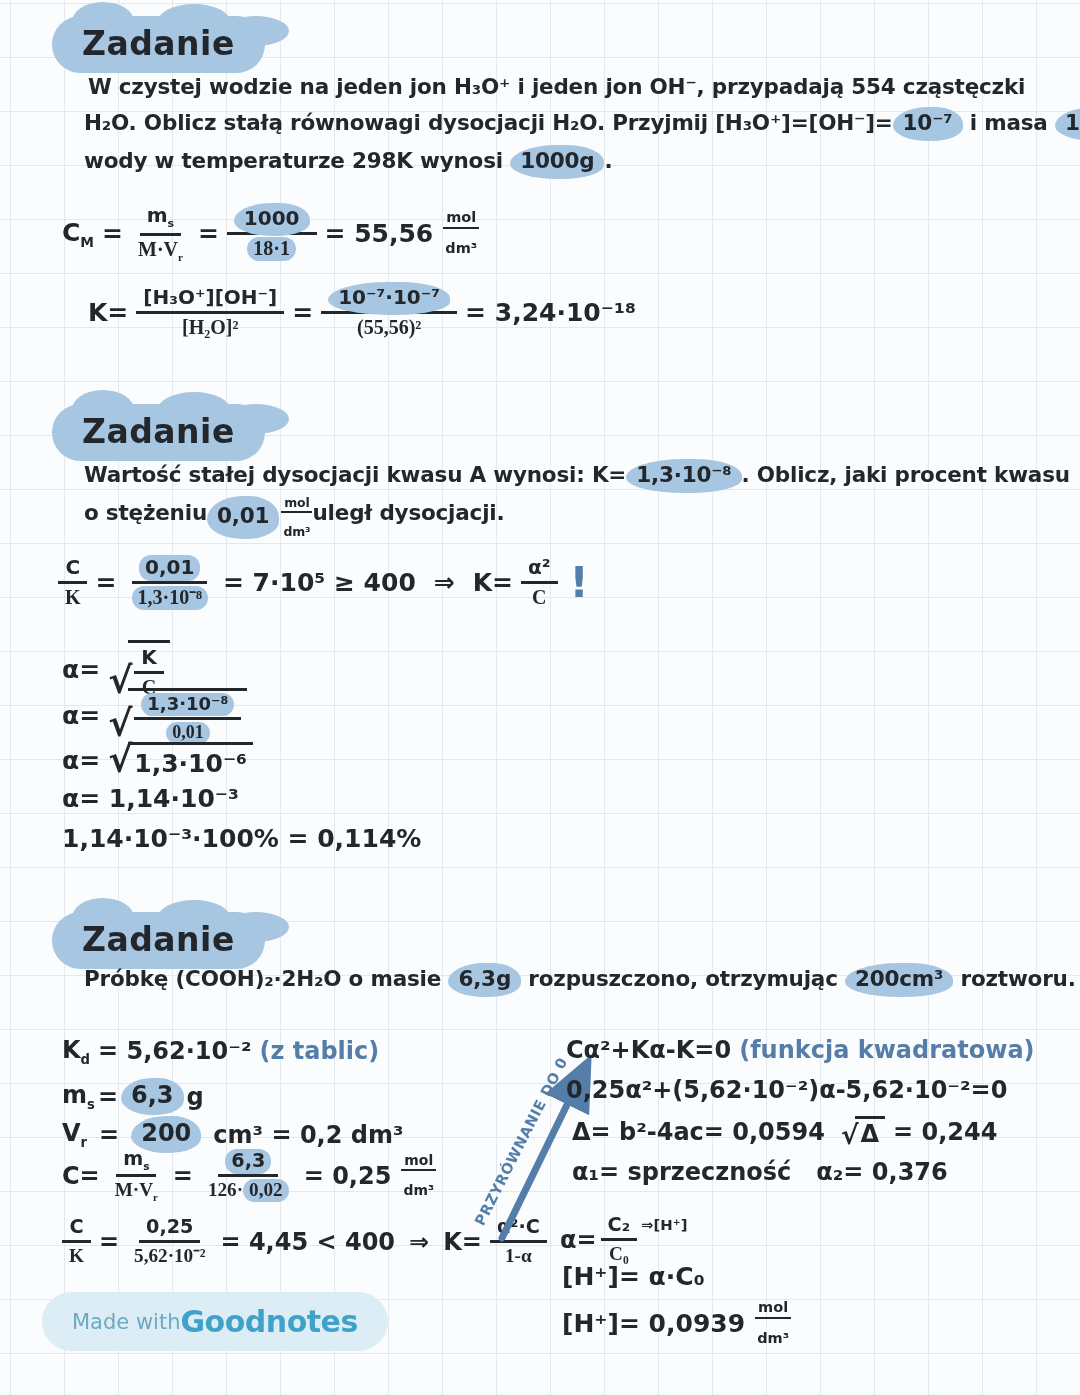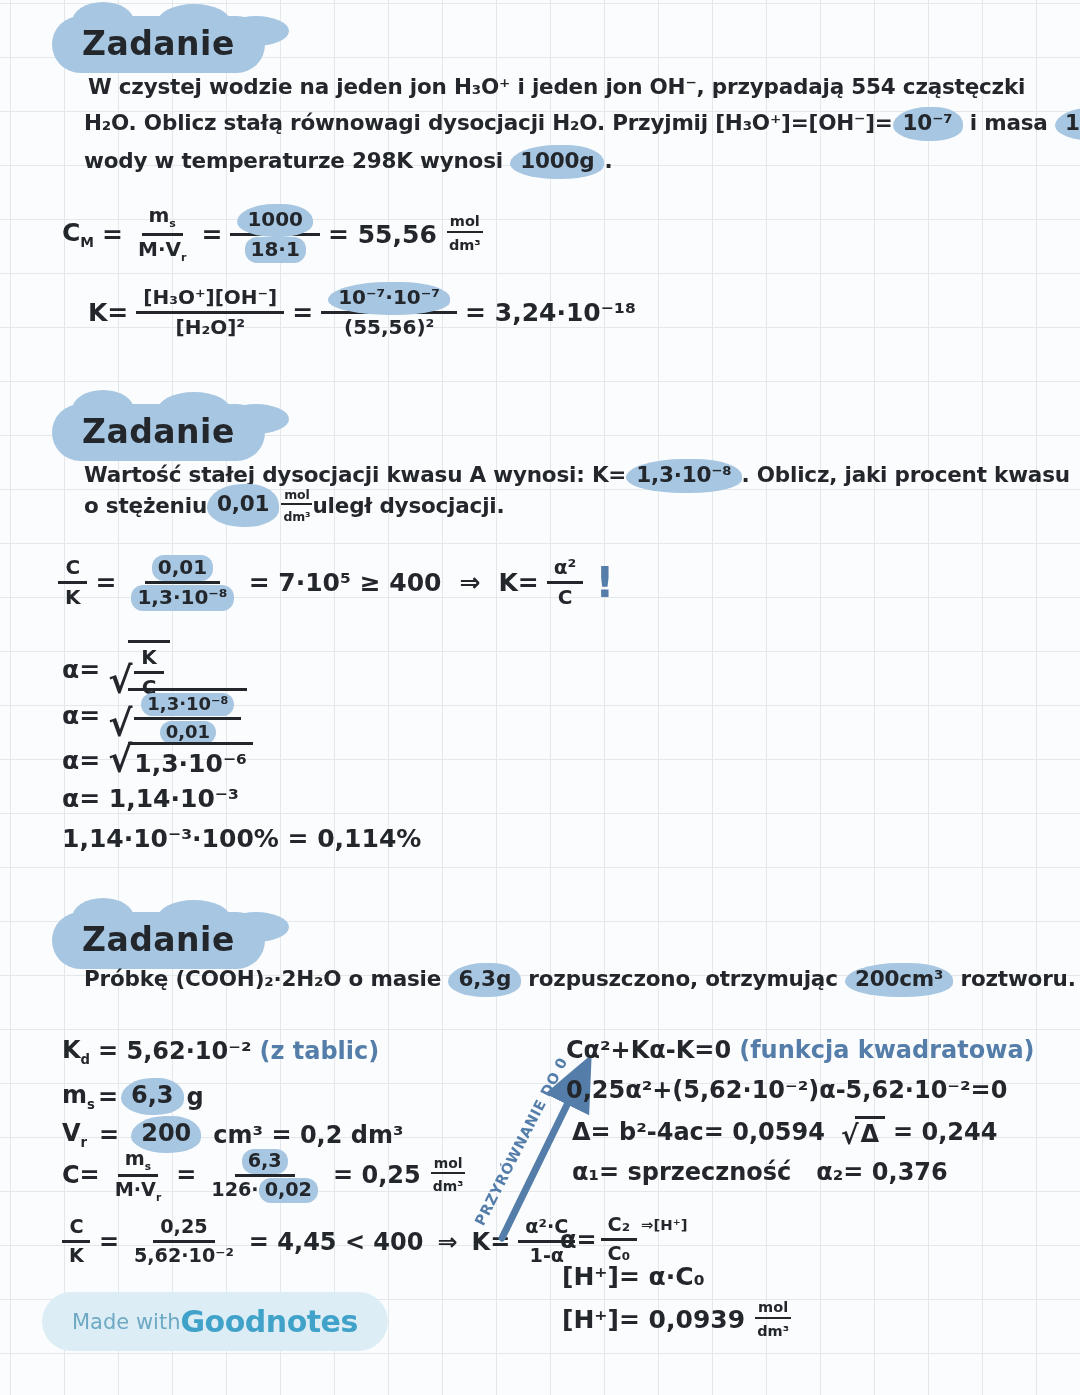--- a/index.html
+++ b/index.html
@@ -26,24 +26,24 @@
   .cloud-text{position:relative; z-index:1; font-size:33px; letter-spacing:0.5px;}
   
   .pline{font-size:21.5px; white-space:nowrap; letter-spacing:-0.2px; line-height:34px;}
   
   .hl{background:var(--hl); border-radius:12px; padding:0 6px 2px;}
   .hl-oval{border-radius:55% 45% 50% 55% / 60% 55% 45% 50%; padding:3px 10px 6px;}
   
   .eq{display:flex; align-items:center; gap:8px; font-size:25px; white-space:nowrap;}
   .frac{display:inline-flex; flex-direction:column; align-items:center; font-size:0.8em; line-height:1.15;}
   .frac .num{border-bottom:3px solid var(--ink); padding:0 7px 2px; display:inline-block; text-align:center;}
-  .frac .den{padding:2px 7px 0; display:inline-block; text-align:center;}
+  .frac .den{padding:2px 7px 0; display:inline-block; text-align:center;font-family:Liberation Serif, serif;}
   .ufrac{display:inline-flex; flex-direction:column; align-items:center; font-size:0.58em; line-height:1.1; margin-left:2px;}
   .ufrac .num{border-bottom:2px solid var(--ink); padding:0 3px 1px;}
-  .ufrac .den{padding-top:5px;}
+  .ufrac .den{padding-top:12px;}
   sub{font-size:0.55em;}
   sup{font-size:0.6em;}
   .sqrt{display:inline-flex; align-items:stretch;}
   .sqrt-sym{font-size:1.45em; line-height:1; align-self:flex-end; margin-right:-4px;}
   .sqrt-body{border-top:3px solid var(--ink); padding:3px 6px 0; display:inline-flex; align-items:center; gap:4px;}
   .pen{color:var(--pen);}
   .bang{font-size:42px; line-height:1; margin-left:4px;}
   .arrow-label{font-size:14.5px; letter-spacing:0.5px; color:var(--pen); white-space:nowrap;}
   
   .badge{display:flex; align-items:center; background:var(--badge-bg);
@@ -104,21 +104,21 @@
   </div>
 
   <div class="abs cloud" style="left:52px; top:404px;">
     <span class="cloud-text">Zadanie</span>
   </div>
 
   <div class="abs pline" style="left:84px; top:458px;">
     <span>Wartość stałej dysocjacji kwasu A wynosi: K=</span><span class="hl hl-oval"><span>1,3·10⁻⁸</span></span><span>. Oblicz, jaki procent kwasu</span>
   </div>
 
-  <div class="abs pline" style="left:84px; top:484px; display:flex; align-items:center;">
+  <div class="abs pline" style="left:84px; top:496px; display:flex; ">
     <span>o stężeniu </span>
       <span class="hl hl-oval"><span>0,01</span></span>
       <span class="ufrac">
         <span class="num">mol</span>
         <span class="den">dm³</span>
       </span>
       <span> uległ dysocjacji.</span>
   </div>
 
   <div class="abs eq" style="left:58px; top:556px;">

